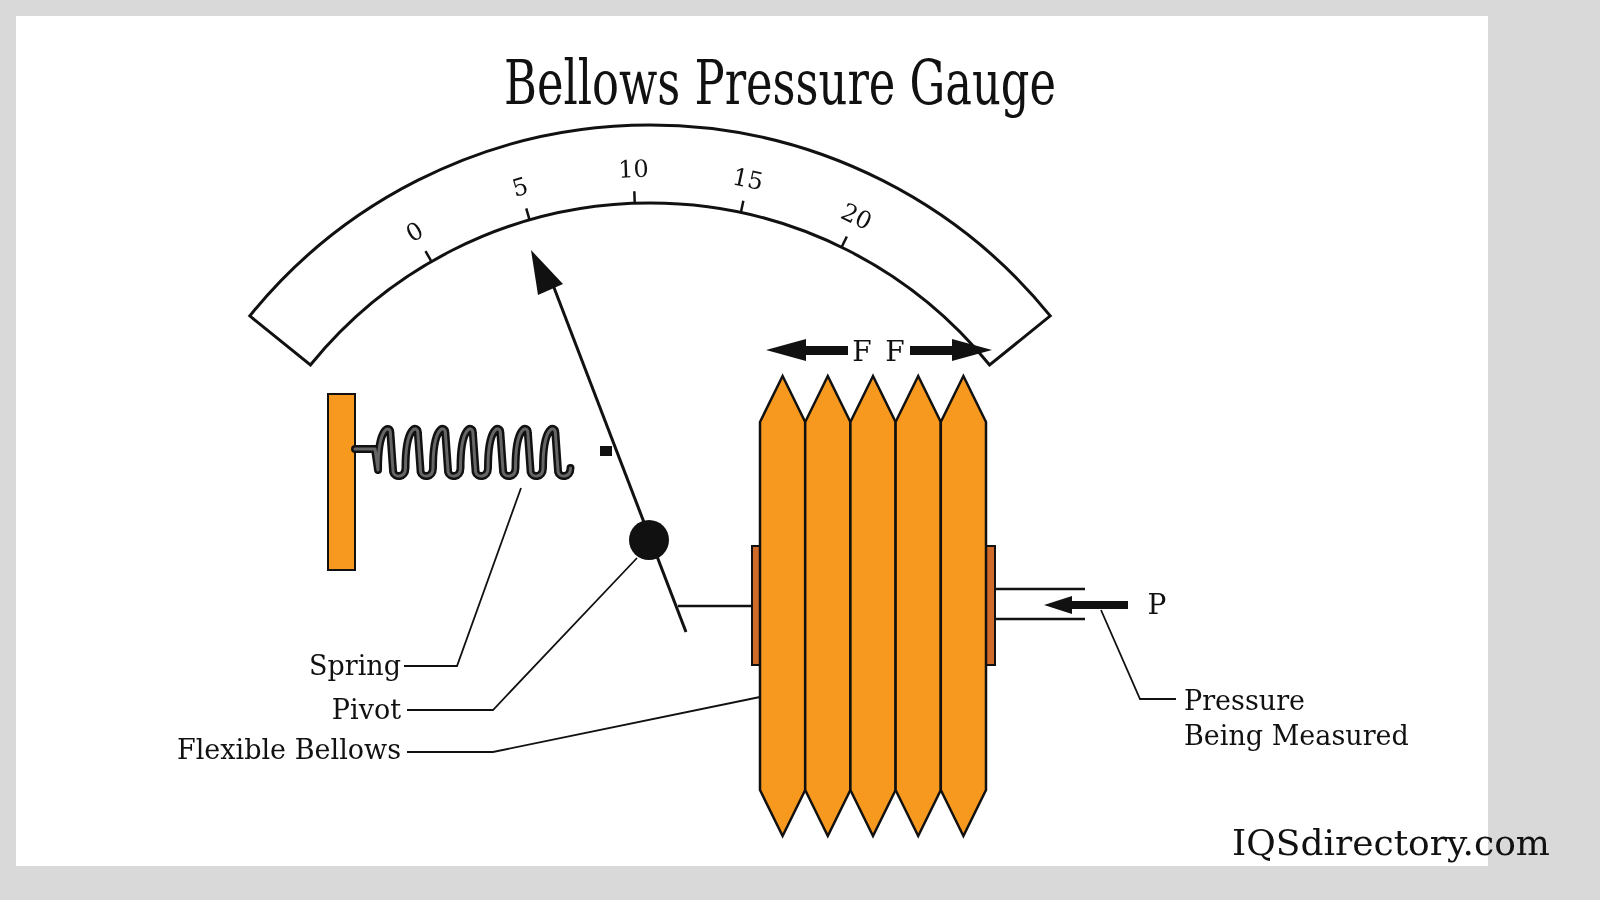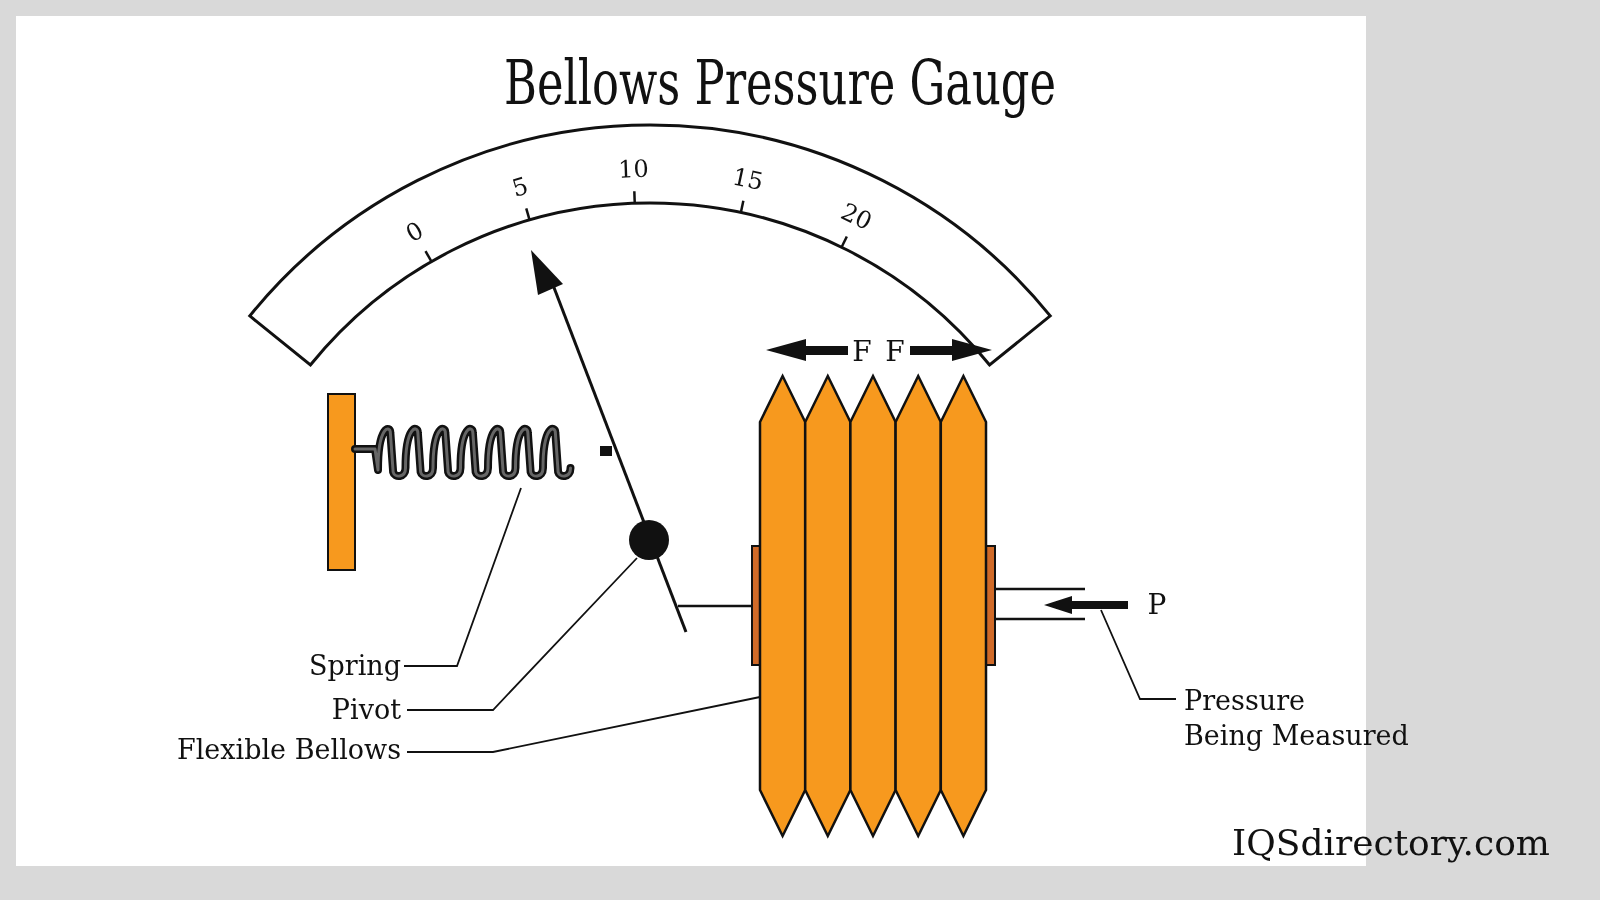--- a/index.html
+++ b/index.html
@@ -1,17 +1,17 @@
 <!DOCTYPE html>
 <html><head>
   <meta charset="utf-8">
   <style>
     html, body { margin: 0; padding: 0; }
     body { width: 1600px; height: 900px; background: #d9d9d9; position: relative; overflow: hidden; }
-    .canvas { position: absolute; left: 16px; top: 16px; width: 1350px; height: 850px; background: #ffffff; }
+    .canvas { position: absolute; left: 16px; top: 16px; width: 1472px; height: 850px; background: #ffffff; }
     svg { position: absolute; left: 0; top: 0; }
     .title { font-family: "DejaVu Serif", "Liberation Serif", serif; font-size: 62px; fill: #111; }
     .tick-label { font-family: "DejaVu Serif", "Liberation Serif", serif; font-size: 24px; fill: #111; }
     .label { font-family: "DejaVu Serif", "Liberation Serif", serif; font-size: 27px; fill: #111; }
     .force { font-family: "DejaVu Serif", "Liberation Serif", serif; font-size: 28px; fill: #111; }
     .brand { font-family: "DejaVu Serif", "Liberation Serif", serif; font-size: 36px; fill: #111; }
   </style>
 </head>
 <body>
 

